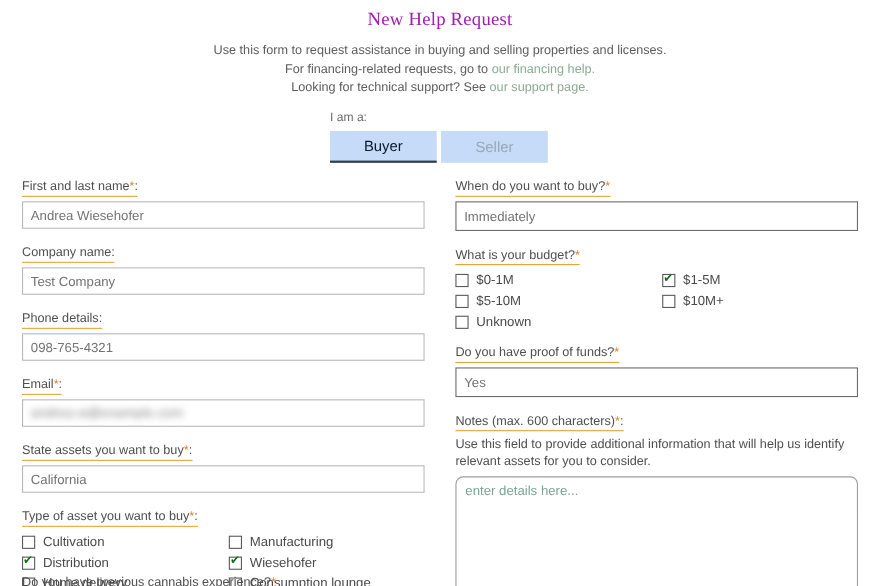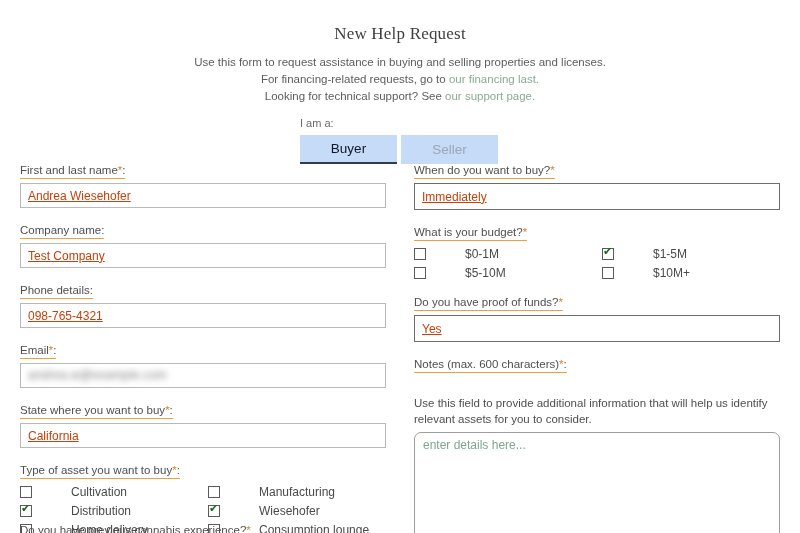--- a/index.html
+++ b/index.html
@@ -13,24 +13,24 @@
     overflow: hidden;
     font-family: "Liberation Sans", sans-serif;
     color: #4a4a4a;
     position: relative;
   }
 
   
   .page-title {
     font-family: "Liberation Serif", serif;
     font-size: 17px;
-    color: #404040;
+    color: #a21caf;
     text-align: center;
     margin: 0;
-    padding-top: 24px;
+    padding-top: 8px;
     letter-spacing: .2px;
     font-weight: 400;
   }
   .intro {
     text-align: center;
     font-size: 11.5px;
     line-height: 17px;
     color: #5d5d5d;
     margin-top: 10px;
   }
@@ -101,25 +101,24 @@
 
   
   .finput {
     width: 100%;
     height: 25px;
     box-sizing: border-box;
     border: 1px solid #b9b9b9;
     background: #fff;
     font-family: "Liberation Sans", sans-serif;
     font-size: 12px;
-    color: #c2410c;
+    color: #737373;
     padding: 0 7px;
     outline: none;
     display: block;
-    text-decoration: underline;
   }
   .col-right .finput {
     height: 27px;
     border: 1px solid #6d6d6d;
   }
   .finput::placeholder { color: #8fae9f; }
 
   .blurred-value {
     filter: blur(3.2px);
     color: #7d7d7d;
@@ -142,26 +141,25 @@
   
   .cb-grid {
     display: grid;
     grid-template-columns: 188px 1fr;
     row-gap: 5px;
     margin-top: 2px;
   }
   .cb-grid.budget { grid-template-columns: 188px 1fr; }
   .cb {
     display: flex;
-    align-items: center;
+    align-items: flex-end;
     font-size: 12px;
     color: #4a4a4a;
     cursor: pointer;
     user-select: none;
-    gap: 32px;
   }
   .box {
     width: 12px;
     height: 12px;
     border: 1.4px solid #5a5a5a;
     box-sizing: border-box;
     margin-right: 7px;
     flex: 0 0 auto;
     background: #fff;
     position: relative;
@@ -175,21 +173,21 @@
     line-height: 12px;
     color: #16661f;
     font-family: "DejaVu Sans", sans-serif;
   }
 
   
   .note-help {
     font-size: 11.5px;
     line-height: 16px;
     color: #4f4f4f;
-    margin-top: 18px;
+    margin-top: 0;
     margin-bottom: 5px;
   }
   .ftextarea {
     width: 100%;
     height: 160px;
     box-sizing: border-box;
     border: 1px solid #9e9e9e;
     border-radius: 7px;
     font-family: "Liberation Sans", sans-serif;
     font-size: 12px;
@@ -212,21 +210,21 @@
   .cut-label .req { color: #d9822b; }
 </style>
 </head>
 <body>
 
 <h1 class="page-title">New Help Request</h1>
 
 <div class="intro">
   <div>Use this form to request assistance in buying and selling properties and licenses.</div>
   <div>
-    <span>For financing-related requests, go to </span><a href="#">our financing last.</a>
+    <span>For financing-related requests, go to </span><a href="#">our financing help.</a>
   </div>
   <div>
     <span>Looking for technical support? See </span><a href="#">our support page.</a>
   </div>
 </div>
 
 <div class="iama-wrap">
   <div class="iama-label">I am a:</div>
   <div class="tabs">
     <div class="tab active">Buyer</div>
@@ -254,21 +252,21 @@
     </div>
 
     <div class="label-row">
       <div class="flabel"><span>Email</span><span class="req">*</span><span>:</span></div>
       <div class="input-blur-wrap">
         <div class="blurred-value">andrea.w@example.com</div>
       </div>
     </div>
 
     <div class="label-row">
-      <div class="flabel"><span>State where you want to buy</span><span class="req">*</span><span>:</span></div>
+      <div class="flabel"><span>State assets you want to buy</span><span class="req">*</span><span>:</span></div>
       <input class="finput" value="California" style="">
     </div>
 
     <div class="label-row">
       <div class="flabel"><span>Type of asset you want to buy</span><span class="req">*</span><span>:</span></div>
       <div class="cb-grid">
         <div class="cb">
             <span class="box"></span>
             <span>Cultivation</span>
           </div>
@@ -316,20 +314,24 @@
             <span class="box checked"></span>
             <span>$1-5M</span>
           </div>
         <div class="cb">
             <span class="box"></span>
             <span>$5-10M</span>
           </div>
         <div class="cb">
             <span class="box"></span>
             <span>$10M+</span>
+          </div>
+        <div class="cb">
+            <span class="box"></span>
+            <span>Unknown</span>
           </div>
       </div>
     </div>
 
     <div class="label-row">
       <div class="flabel"><span>Do you have proof of funds?</span><span class="req">*</span></div>
       <input class="finput" value="Yes" style="">
     </div>
 
     <div class="label-row">

